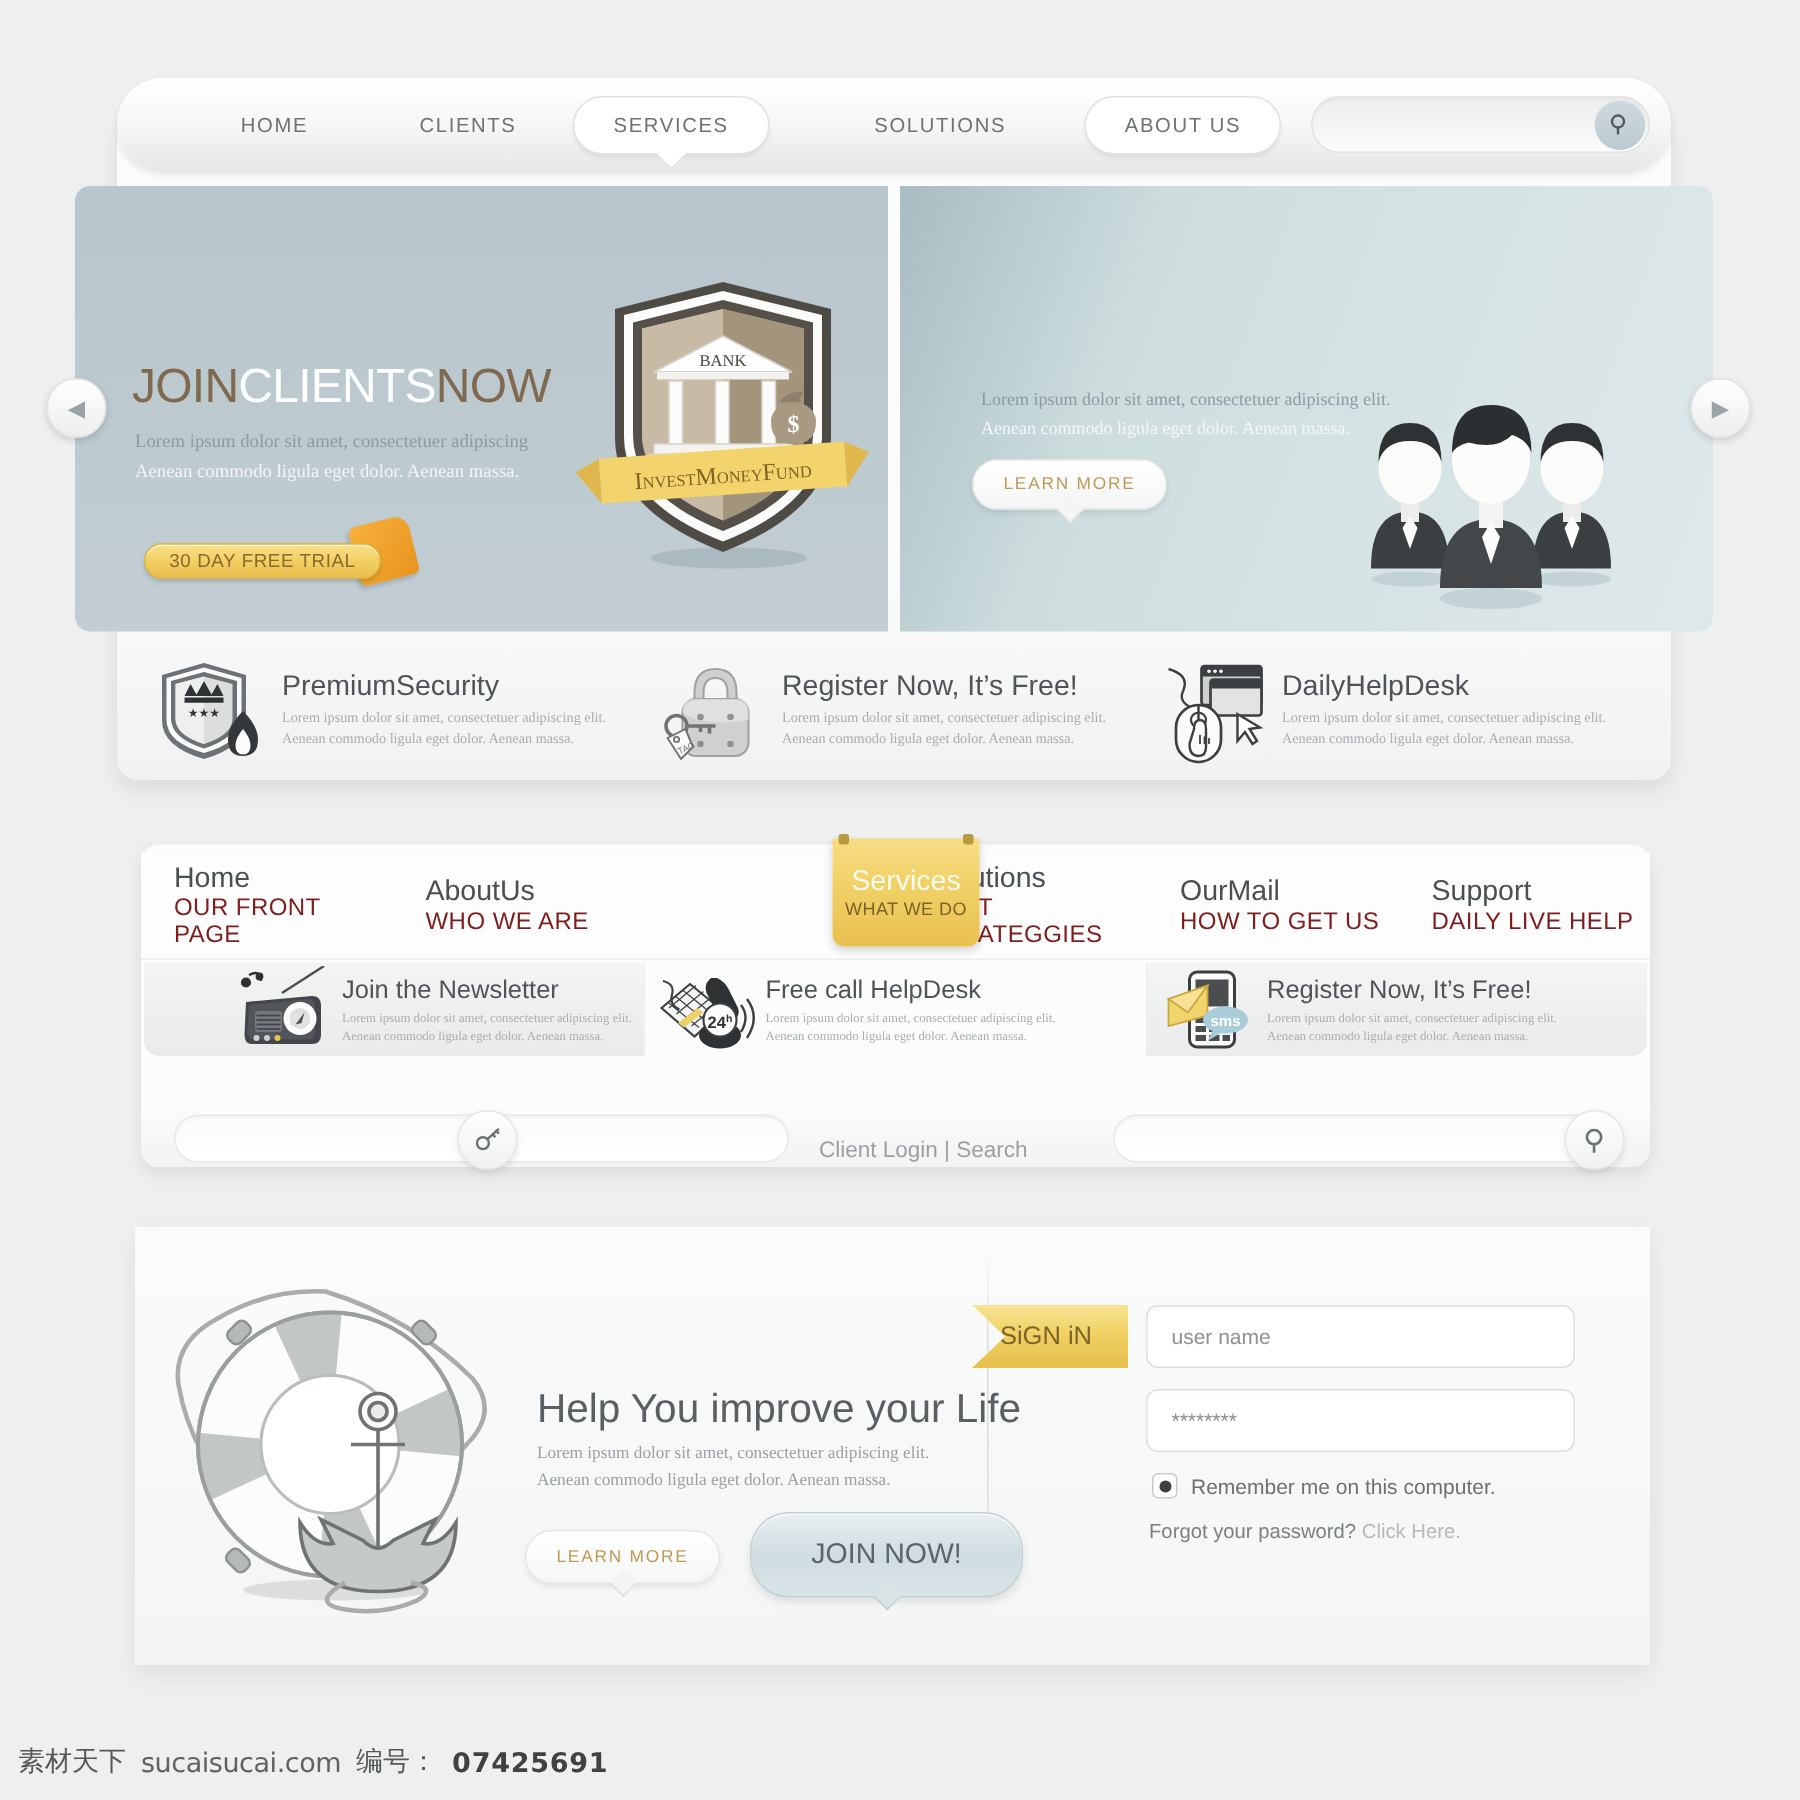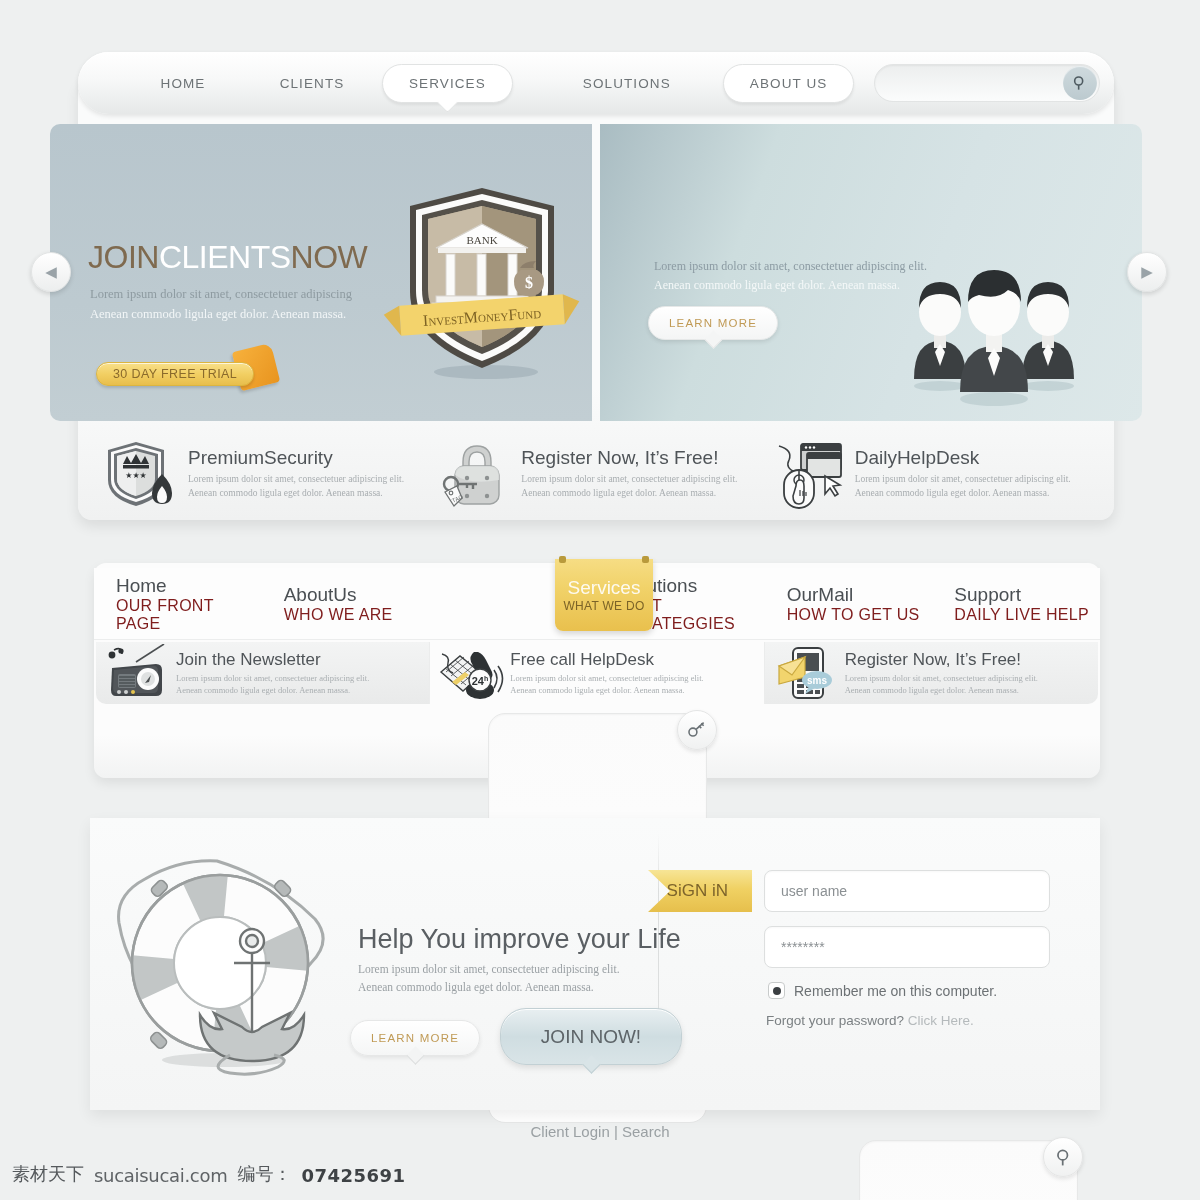--- a/index.html
+++ b/index.html
@@ -252,38 +252,37 @@
     position: absolute; left: 2px; top: 79px;
     width: 1002px; height: 62px;
     display: flex;
   }
   .sec-srv {
     flex: 1; display: flex; align-items: center; gap: 6px;
     padding: 0 8px;
     border-right: 1px solid #ebecec;
   }
   .sec-srv:last-child { border-right: none; }
-  .sec-srv:nth-child(1) { background: linear-gradient(to bottom,#f3f4f4,#e9eaea); border-radius: 0 0 0 10px;}
+  .sec-srv:nth-child(1) { background: linear-gradient(to bottom,#f3f4f4,#e9eaea); border-radius: 0 0 0 10px; justify-content: flex-end;}
   .sec-srv:nth-child(3) { background: linear-gradient(to bottom,#f3f4f4,#eaebeb); border-radius: 0 0 10px 0;}
   .srv-icon { width: 66px; height: 58px; flex: 0 0 66px; }
   .srv-txt h4 {
     font-family: "Liberation Sans Narrow","Liberation Sans",sans-serif;
     font-size: 17px; font-weight: 400; color: #4f5458; margin-bottom:2px;
   }
   .srv-txt p {
     font-family: "Liberation Serif", serif;
     font-size: 8.5px; line-height: 12px; color: #a9aeb1;
   }
 
   .sec-bottom {
     position: absolute; left: 0; top: 150px;
     width: 100%; height: 62px;
-    display: flex; align-items: center; gap: 0;
+    display: flex; align-items: flex-end; gap: 0;
     padding: 0 22px;
-    flex-direction: column;
   }
   .field-pill {
     height: 32px; border-radius: 17px;
     background: linear-gradient(to bottom,#fbfbfb,#ffffff);
     border: 1px solid #e7e8e8;
     box-shadow: inset 0 1px 2px rgba(0,0,0,.04);
     position: relative;
   }
   .field-pill input {
     width: 100%; height: 100%; border: none; background: transparent;

